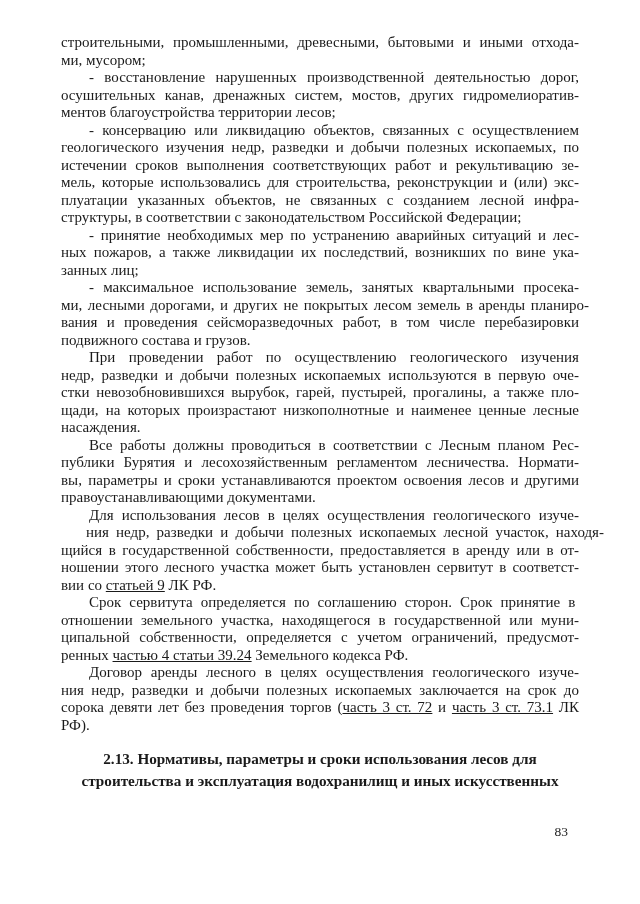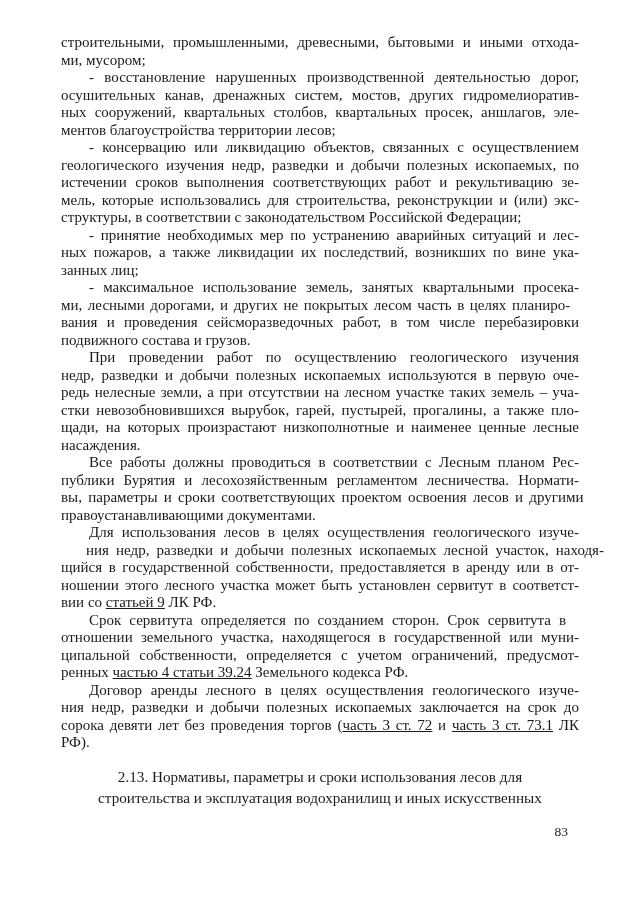--- a/index.html
+++ b/index.html
@@ -23,21 +23,21 @@
   .para { margin: 0; }
   .line {
     white-space: nowrap;
     height: 17.5px;
     overflow: visible;
   }
   .ind { display: inline-block; width: 28px; }
   .link { text-decoration: underline; }
   .heading {
     margin-top: 14px;
-    font-weight: normal;
+    font-weight: bold;
     text-align: center;
     font-size: 15.2px;
     line-height: 21.5px;
   }
   .pagenum {
     position: absolute;
     top: 824px;
     right: 72px;
     font-size: 13.5px;
   }
@@ -48,64 +48,63 @@
 <div class="page">
   <div class="docbody">
     <div id="paras">
         <div class="para">
           <div class="line"><span class="ms" style="word-spacing: 4.97135px; text-align: right;"><span>строительными, промышленными, древесными, бытовыми и иными отхода-</span></span></div>
           <div class="line"><span class="ms"><span>ми, мусором;</span></span></div>
         </div>
         <div class="para">
           <div class="line"><span class="ms" style="word-spacing: 6.55px;"><span class="ind"></span><span>- восстановление нарушенных производственной деятельностью дорог,</span></span></div>
           <div class="line"><span class="ms" style="word-spacing: 5.41927px;"><span>осушительных канав, дренажных систем, мостов, других гидромелиоратив-</span></span></div>
-          <div class="line"><span class="ms" style="word-spacing: 4.36161px;"><span>ных сооружений, квартальных столбов, квартальных просек, аншлагов, эле-</span></span></div>
           <div class="line"><span class="ms"><span>ментов благоустройства территории лесов;</span></span></div>
         </div>
         <div class="para">
           <div class="line"><span class="ms" style="word-spacing: 4.39509px;"><span class="ind"></span><span>- консервацию или ликвидацию объектов, связанных с осуществлением</span></span></div>
           <div class="line"><span class="ms" style="word-spacing: 3.52539px;"><span>геологического изучения недр, разведки и добычи полезных ископаемых, по</span></span></div>
           <div class="line"><span class="ms" style="word-spacing: 4.72991px;"><span>истечении сроков выполнения соответствующих работ и рекультивацию зе-</span></span></div>
           <div class="line"><span class="ms" style="word-spacing: 2.83203px;"><span>мель, которые использовались для строительства, реконструкции и (или) экс-</span></span></div>
+          <div class="line"><span class="ms" style="word-spacing: 6.13477px;"><span>плуатации указанных объектов, не связанных с созданием лесной инфра-</span></span></div>
           <div class="line"><span class="ms"><span>структуры, в соответствии с законодательством Российской Федерации;</span></span></div>
         </div>
         <div class="para">
           <div class="line"><span class="ms" style="word-spacing: 2.97049px;"><span class="ind"></span><span>- принятие необходимых мер по устранению аварийных ситуаций и лес-</span></span></div>
           <div class="line"><span class="ms" style="word-spacing: 3.43125px;"><span>ных пожаров, а также ликвидации их последствий, возникших по вине ука-</span></span></div>
           <div class="line"><span class="ms"><span>занных лиц;</span></span></div>
         </div>
         <div class="para">
           <div class="line"><span class="ms" style="word-spacing: 5.39583px;"><span class="ind"></span><span>- максимальное использование земель, занятых квартальными просека-</span></span></div>
-          <div class="line"><span class="ms" style="word-spacing: 1.84517px;"><span>ми, лесными дорогами, и других не покрытых лесом часть в целях планиро-</span></span></div>
+          <div class="line"><span class="ms" style="word-spacing: 1.84517px;"><span>ми, лесными дорогами, и других не покрытых лесом земель в аренды планиро-</span></span></div>
           <div class="line"><span class="ms" style="word-spacing: 5.48242px;"><span>вания и проведения сейсморазведочных работ, в том числе перебазировки</span></span></div>
           <div class="line"><span class="ms"><span>подвижного состава и грузов.</span></span></div>
         </div>
         <div class="para">
           <div class="line"><span class="ms" style="word-spacing: 9.54688px;"><span class="ind"></span><span>При проведении работ по осуществлению геологического изучения</span></span></div>
           <div class="line"><span class="ms" style="word-spacing: 3.33681px;"><span>недр, разведки и добычи полезных ископаемых используются в первую оче-</span></span></div>
-          <div class="line"><span class="ms" style="word-spacing: 1.5625px;"><span>редь нелесные земли, а при отсутствии на лесном участке таких земель – уча-</span></span></div>
           <div class="line"><span class="ms" style="word-spacing: 3.05859px;"><span>стки невозобновившихся вырубок, гарей, пустырей, прогалины, а также пло-</span></span></div>
           <div class="line"><span class="ms" style="word-spacing: 3.38281px;"><span>щади, на которых произрастают низкополнотные и наименее ценные лесные</span></span></div>
           <div class="line"><span class="ms"><span>насаждения.</span></span></div>
         </div>
         <div class="para">
           <div class="line"><span class="ms" style="word-spacing: 3.64931px;"><span class="ind"></span><span>Все работы должны проводиться в соответствии с Лесным планом Рес-</span></span></div>
           <div class="line"><span class="ms" style="word-spacing: 5.3776px;"><span>публики Бурятия и лесохозяйственным регламентом лесничества. Нормати-</span></span></div>
-          <div class="line"><span class="ms" style="word-spacing: 2.53299px;"><span>вы, параметры и сроки соответствующих проектом освоения лесов и другими</span></span></div>
+          <div class="line"><span class="ms" style="word-spacing: 2.53299px;"><span>вы, параметры и сроки устанавливаются проектом освоения лесов и другими</span></span></div>
           <div class="line"><span class="ms"><span>правоустанавливающими документами.</span></span></div>
         </div>
         <div class="para">
           <div class="line"><span class="ms" style="word-spacing: 4.28348px;"><span class="ind"></span><span>Для использования лесов в целях осуществления геологического изуче-</span></span></div>
           <div class="line"><span class="ms" style="word-spacing: 3.38889px; margin-left: 25px;"><span>ния недр, разведки и добычи полезных ископаемых лесной участок, находя-</span></span></div>
           <div class="line"><span class="ms" style="word-spacing: 2.80208px;"><span>щийся в государственной собственности, предоставляется в аренду или в от-</span></span></div>
           <div class="line"><span class="ms" style="word-spacing: 2.30903px;"><span>ношении этого лесного участка может быть установлен сервитут в соответст-</span></span></div>
           <div class="line"><span class="ms"><span>вии со </span><span class="link">статьей 9</span><span> ЛК РФ.</span></span></div>
         </div>
         <div class="para">
-          <div class="line"><span class="ms" style="word-spacing: 4.3125px;"><span class="ind"></span><span>Срок сервитута определяется по созданием сторон. Срок сервитута в</span></span></div>
+          <div class="line"><span class="ms" style="word-spacing: 4.3125px;"><span class="ind"></span><span>Срок сервитута определяется по соглашению сторон. Срок принятие в</span></span></div>
           <div class="line"><span class="ms" style="word-spacing: 4.51786px;"><span>отношении земельного участка, находящегося в государственной или муни-</span></span></div>
           <div class="line"><span class="ms" style="word-spacing: 5.76823px;"><span>ципальной собственности, определяется с учетом ограничений, предусмот-</span></span></div>
           <div class="line"><span class="ms"><span>ренных </span><span class="link">частью 4 статьи 39.24</span><span> Земельного кодекса РФ.</span></span></div>
         </div>
         <div class="para">
           <div class="line"><span class="ms" style="word-spacing: 5px;"><span class="ind"></span><span>Договор аренды лесного в целях осуществления геологического изуче-</span></span></div>
           <div class="line"><span class="ms" style="word-spacing: 3.50312px;"><span>ния недр, разведки и добычи полезных ископаемых заключается на срок до</span></span></div>
           <div class="line"><span class="ms" style="word-spacing: 2.01458px;"><span>сорока девяти лет без проведения торгов (</span><span class="link">часть 3 ст. 72</span><span> и </span><span class="link">часть 3 ст. 73.1</span><span> ЛК</span></span></div>
           <div class="line"><span class="ms"><span>РФ).</span></span></div>
         </div>

